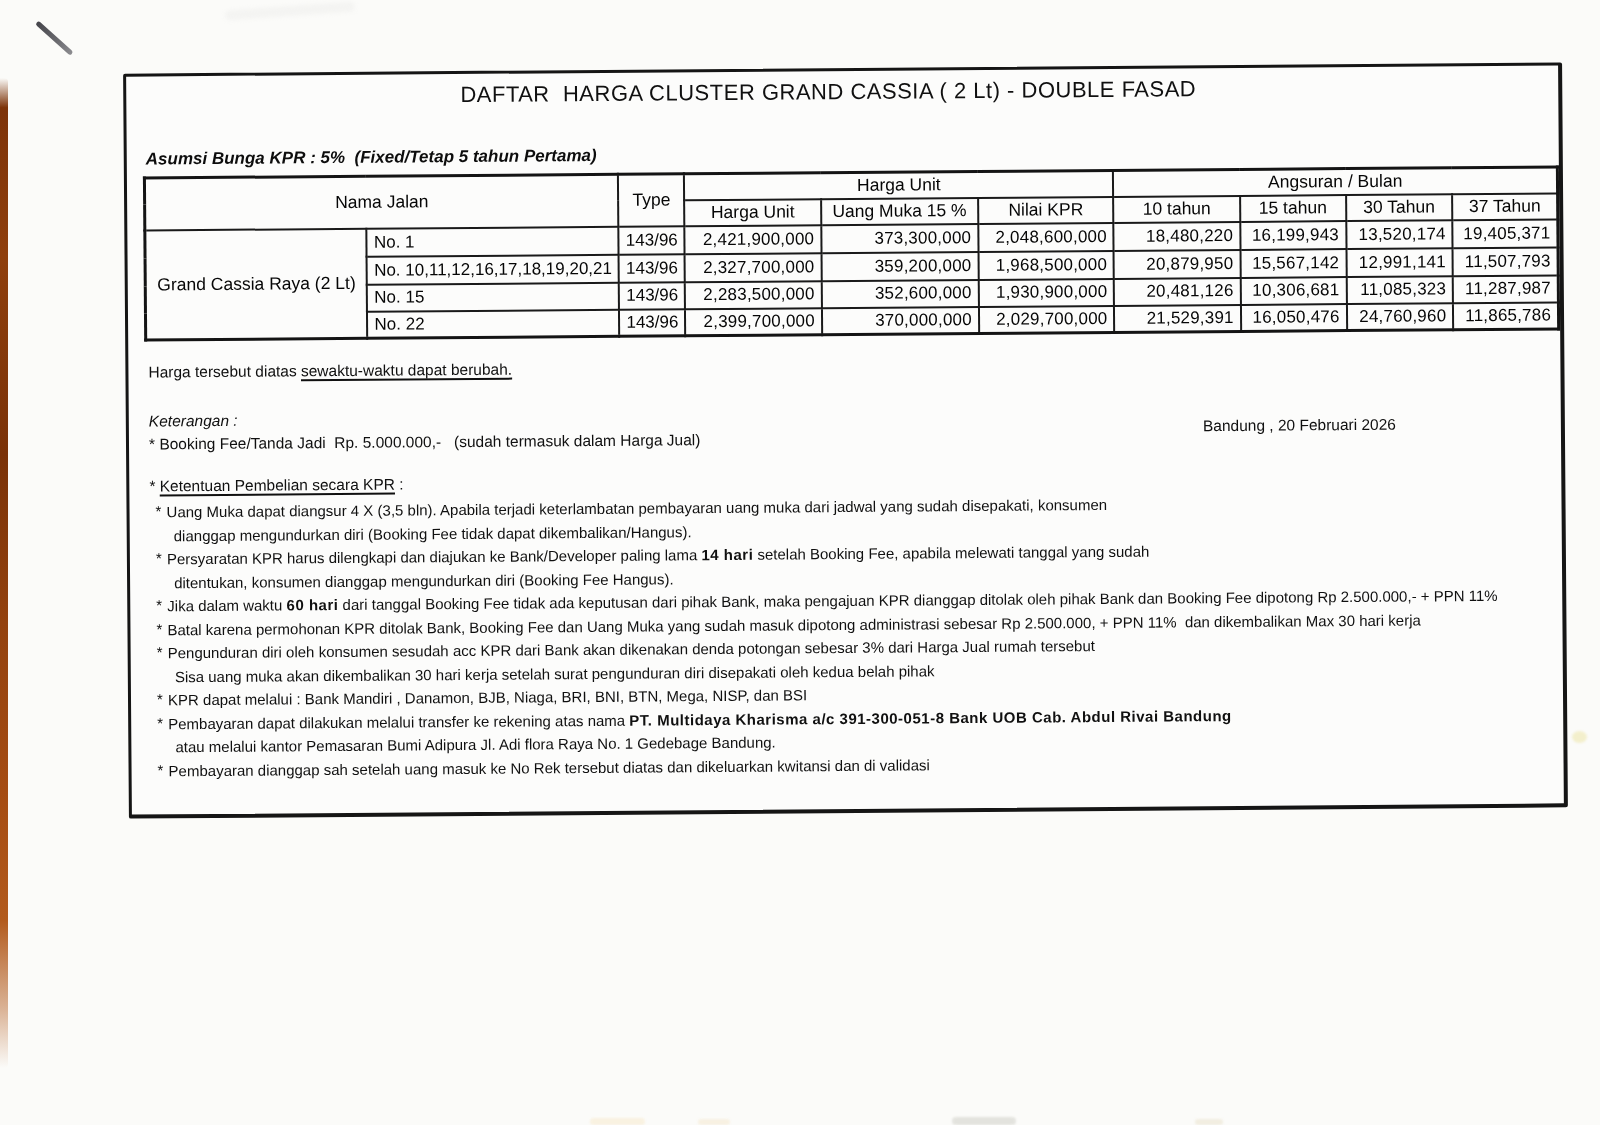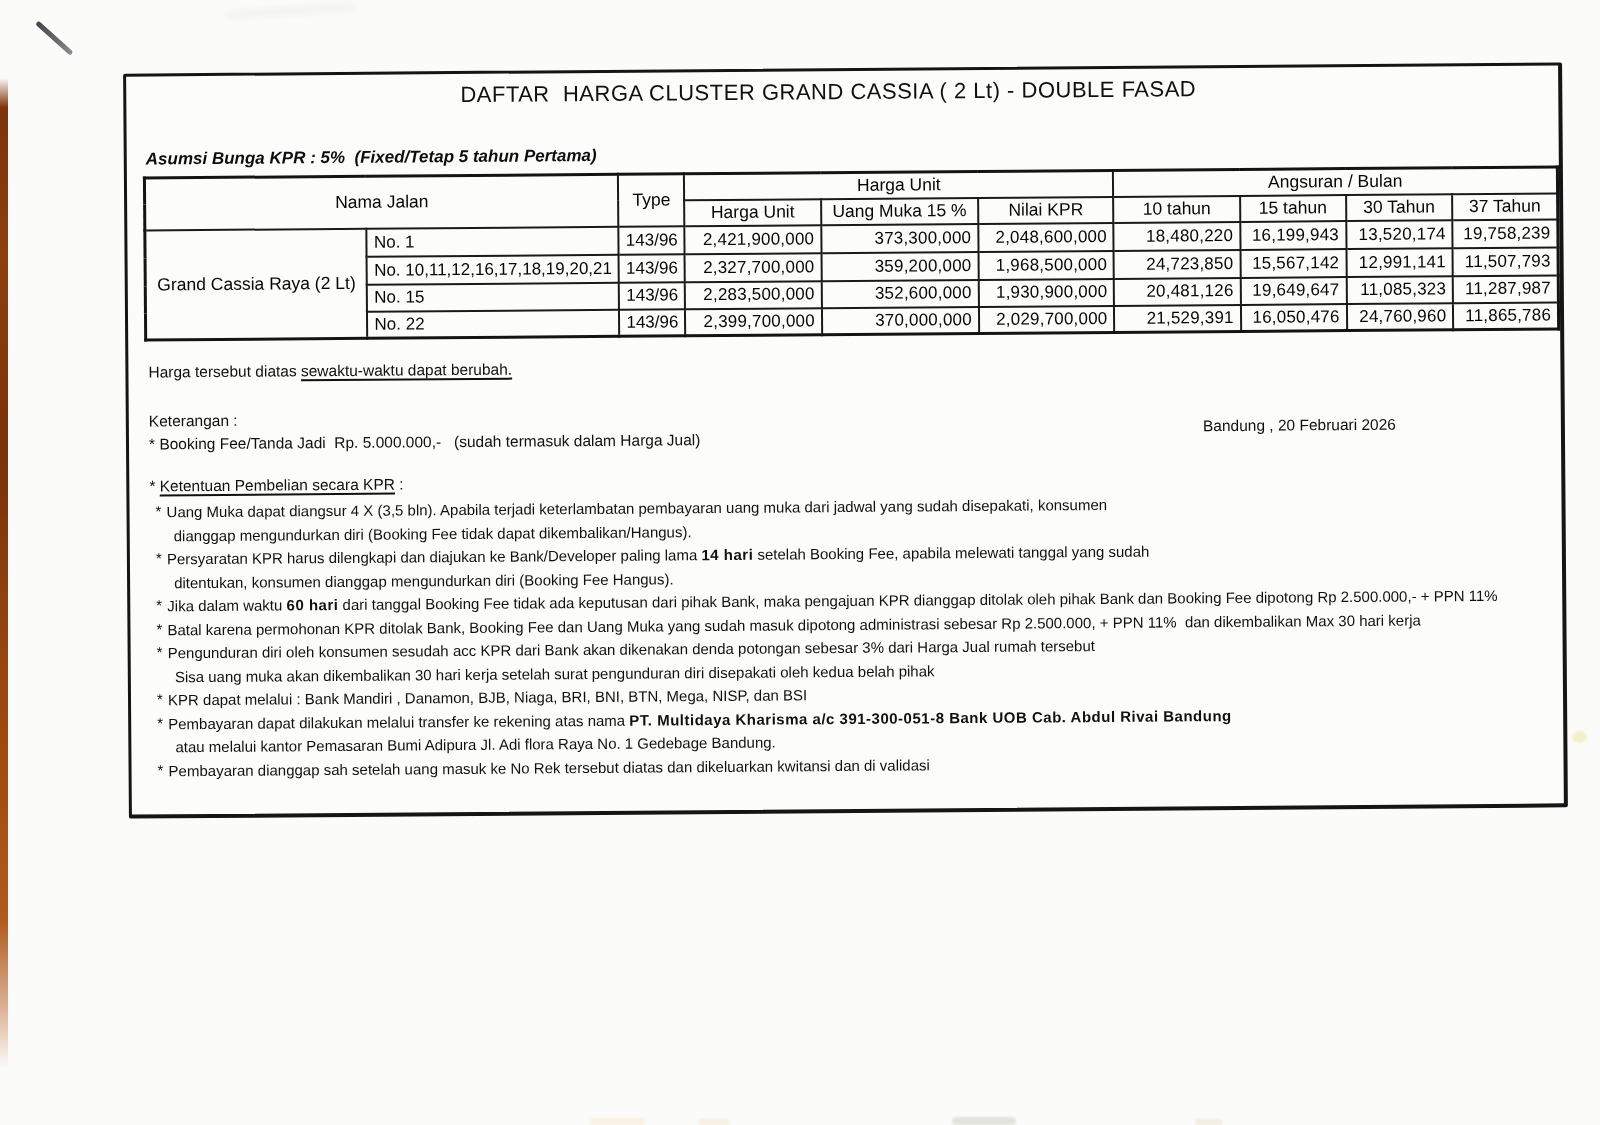--- a/index.html
+++ b/index.html
@@ -77,21 +77,21 @@
   table.price th { font-weight: normal; text-align: center; font-size: 17.5px; }
   td.c-street { text-align: left; padding-left: 10px; }
   td.c-type { text-align: center; padding: 0 2px; }
   td.num { text-align: right; padding-right: 15px; letter-spacing: .2px; }
   td.c-group { text-align: center; font-size: 17.5px; }
 
   
   .txt { position: absolute; white-space: pre-wrap; font-size: 15.5px; color: #101010; }
   .u { text-decoration: underline; text-underline-offset: 3px; text-decoration-thickness: 1.5px; }
   .note-harga { top: 287px; left: 20px; }
-  .keterangan { top: 336px; left: 20px; }
+  .keterangan { top: 336px; left: 20px; font-style: italic; }
   .booking { top: 359px; left: 20px; }
   .bandung { top: 349px; left: 1074px; }
   .ketentuan-header { top: 401px; left: 20px; }
   .kpr-lines { position: absolute; top: 424px; left: 0; width: 1420px; }
   .note-line {
     position: relative; padding-left: 37px; line-height: 23.5px;
     font-size: 15px; color: #101010; white-space: pre-wrap;
   }
   .note-line.cont { padding-left: 44px; }
   .note-line .star { position: absolute; left: 26px; top: -1px; }
@@ -149,41 +149,41 @@
       <tr style="height:28px">
         <td class="c-group" rowspan="4">Grand Cassia Raya (2 Lt)</td>
         <td class="c-street">No. 1</td>
         <td class="c-type">143/96</td>
         <td class="num">2,421,900,000</td>
         <td class="num">373,300,000</td>
         <td class="num">2,048,600,000</td>
         <td class="num">18,480,220</td>
         <td class="num">16,199,943</td>
         <td class="num">13,520,174</td>
-        <td class="num">19,758,239</td>
+        <td class="num">19,405,371</td>
       </tr>
       <tr style="height:28px">
         <td class="c-street">No. 10,11,12,16,17,18,19,20,21</td>
         <td class="c-type">143/96</td>
         <td class="num">2,327,700,000</td>
         <td class="num">359,200,000</td>
         <td class="num">1,968,500,000</td>
-        <td class="num">24,723,850</td>
+        <td class="num">20,879,950</td>
         <td class="num">15,567,142</td>
         <td class="num">12,991,141</td>
         <td class="num">11,507,793</td>
       </tr>
       <tr style="height:27px">
         <td class="c-street">No. 15</td>
         <td class="c-type">143/96</td>
         <td class="num">2,283,500,000</td>
         <td class="num">352,600,000</td>
         <td class="num">1,930,900,000</td>
         <td class="num">20,481,126</td>
-        <td class="num">19,649,647</td>
+        <td class="num">10,306,681</td>
         <td class="num">11,085,323</td>
         <td class="num">11,287,987</td>
       </tr>
       <tr style="height:27px">
         <td class="c-street">No. 22</td>
         <td class="c-type">143/96</td>
         <td class="num">2,399,700,000</td>
         <td class="num">370,000,000</td>
         <td class="num">2,029,700,000</td>
         <td class="num">21,529,391</td>

